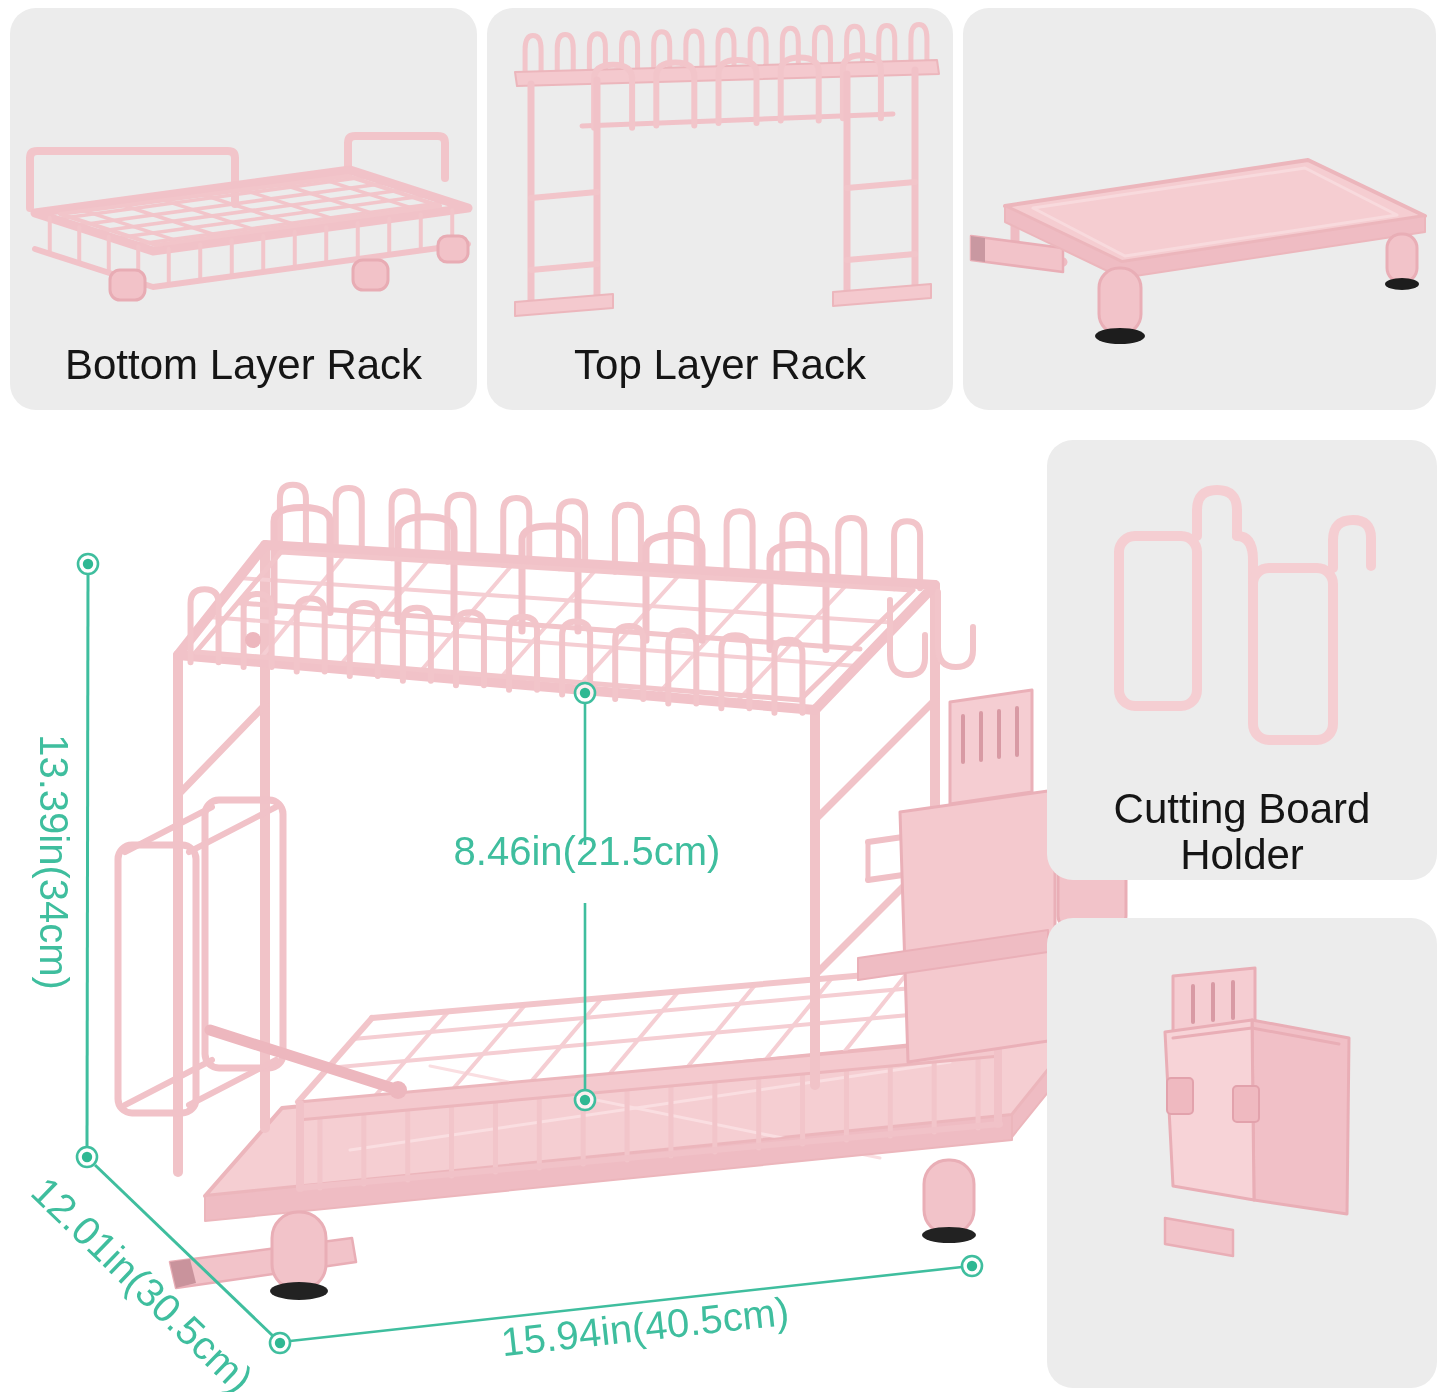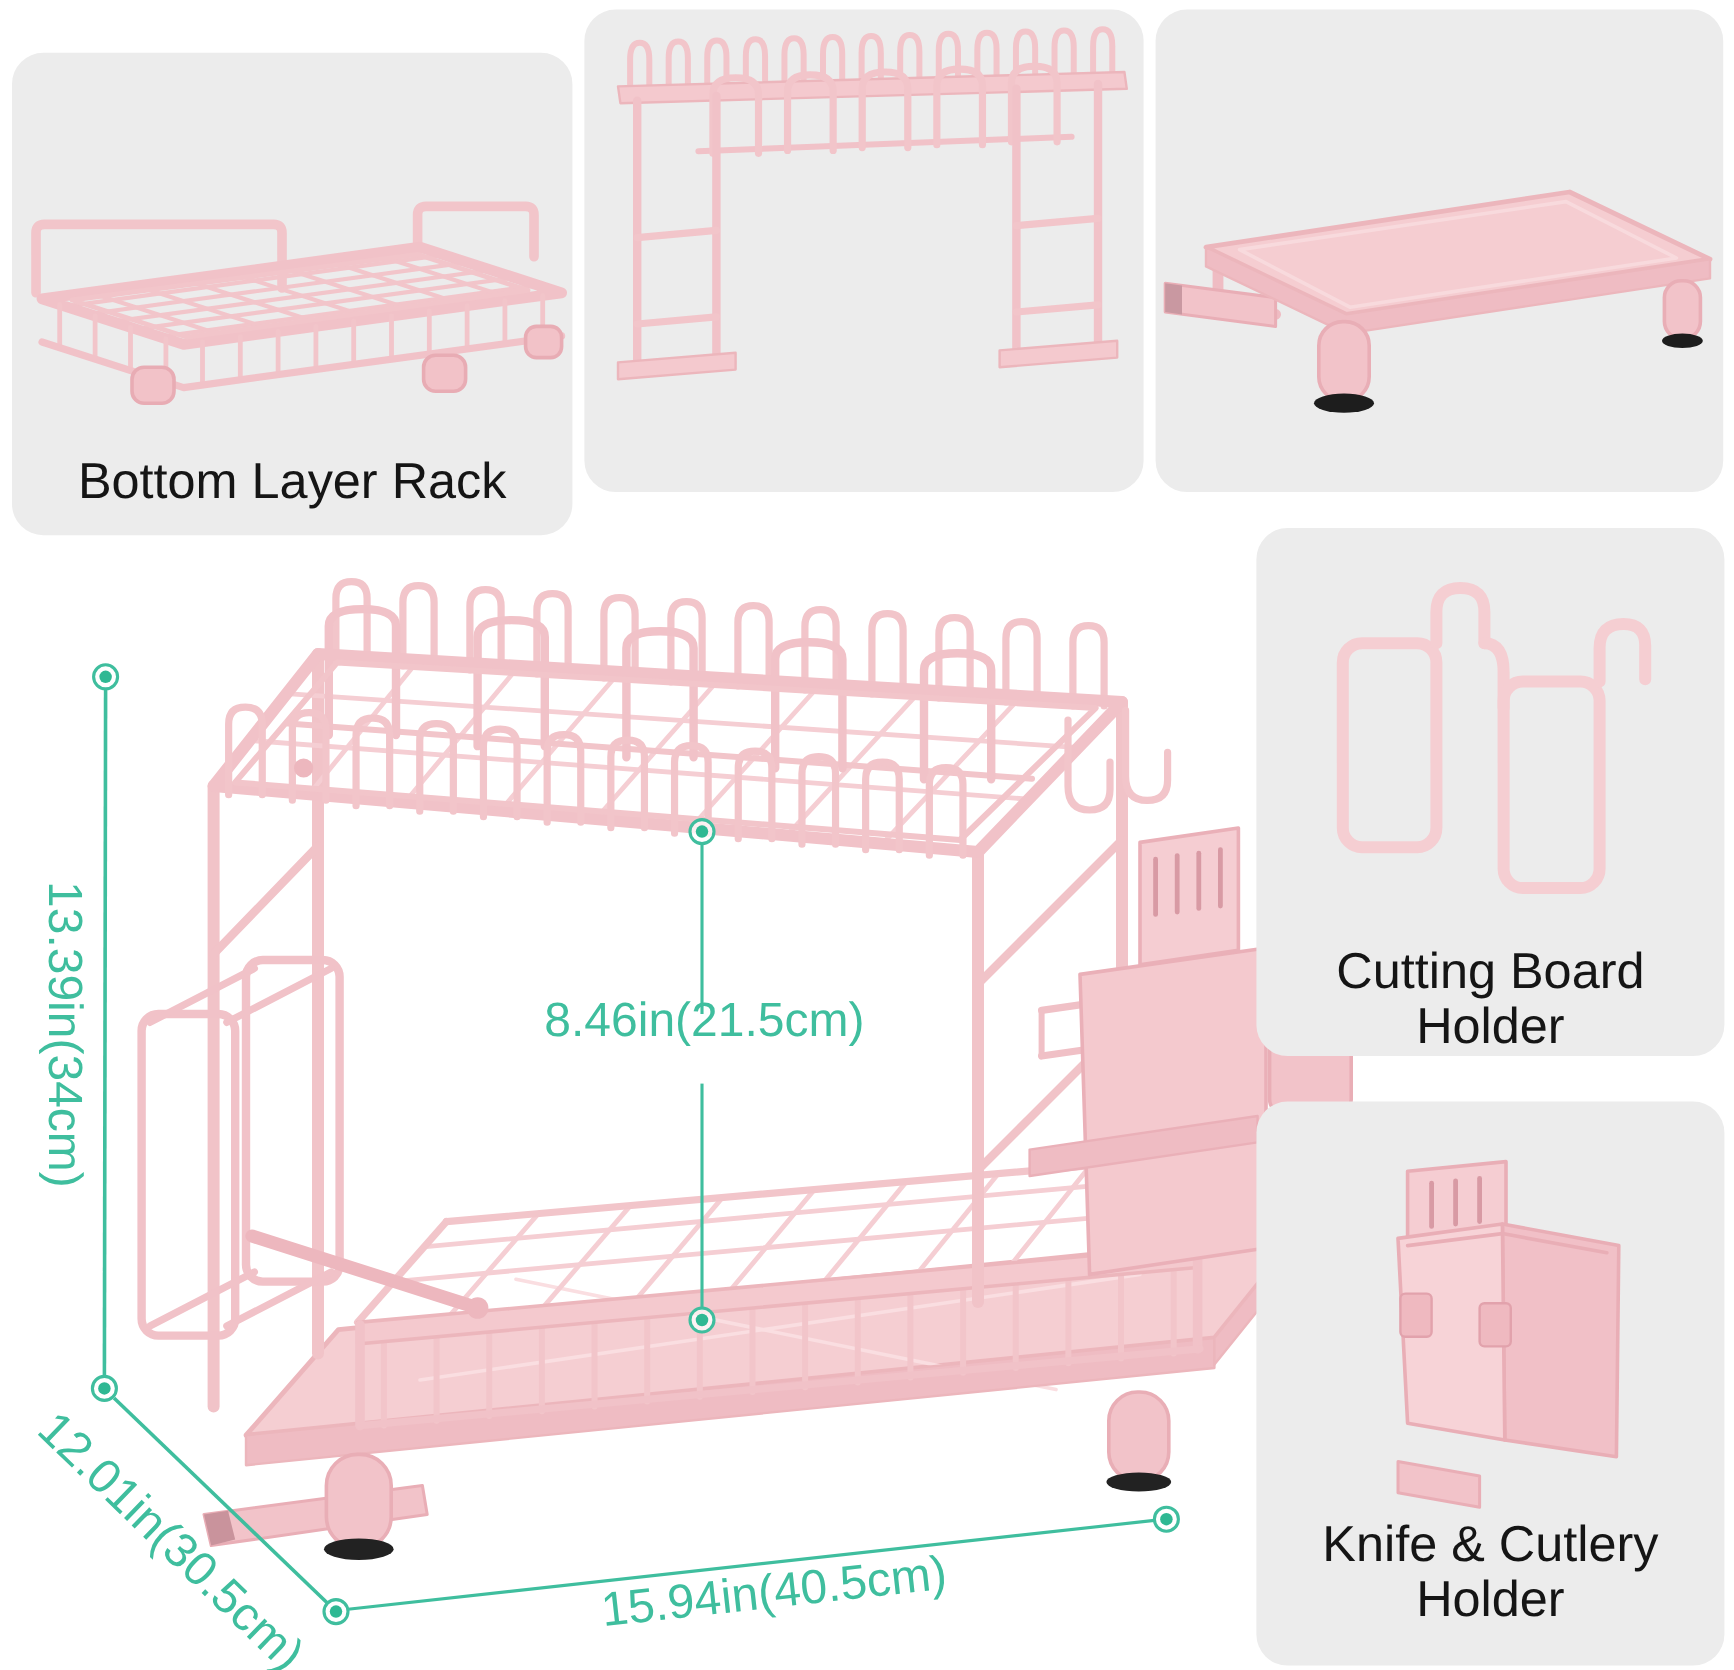--- a/index.html
+++ b/index.html
@@ -14,21 +14,21 @@
     border-radius:26px;
   }
   .panel svg{position:absolute;left:0;top:0;display:block;}
   .panel-label{
     position:absolute;left:0;width:100%;
     text-align:center;
     color:var(--label-color,#151515);
     font-size:42px;line-height:46px;
     letter-spacing:0px;
   }
-  #panel-bottom{left:10px;top:8px;width:467px;height:402px;margin-top:36px;}
+  #panel-bottom{left:10px;top:8px;width:467px;height:402px;}
   #panel-top{left:487px;top:8px;width:466px;height:402px;}
   #panel-drain{left:963px;top:8px;width:473px;height:402px;}
   #panel-cutting{left:1047px;top:440px;width:390px;height:440px;}
   #panel-knife{left:1047px;top:918px;width:390px;height:470px;}
   #panel-bottom .panel-label,#panel-top .panel-label,#panel-drain .panel-label{top:334px;}
   #panel-cutting .panel-label,#panel-knife .panel-label{top:346px;padding:0 10px;width:370px;}
   #main-art{position:absolute;left:0;top:0;display:block;}
   .dim{
     position:absolute;
     color:var(--accent-teal,#3FBE9E);
@@ -293,20 +293,21 @@
       <line x1="44" y1="190" x2="110" y2="184" stroke="#F2C5CA" stroke-width="6"></line>
       <line x1="44" y1="262" x2="110" y2="256" stroke="#F2C5CA" stroke-width="6"></line>
       <path d="M28,294 L126,286 L126,300 L28,308 Z" fill="#F4C9CE" stroke="#ECB6BC" stroke-width="2"></path>
       <line x1="360" y1="66" x2="360" y2="286" stroke="#F1C2C8" stroke-width="7"></line>
       <line x1="428" y1="62" x2="428" y2="282" stroke="#F1C2C8" stroke-width="7"></line>
       <line x1="360" y1="180" x2="428" y2="174" stroke="#F2C5CA" stroke-width="6"></line>
       <line x1="360" y1="252" x2="428" y2="246" stroke="#F2C5CA" stroke-width="6"></line>
       <path d="M346,284 L444,276 L444,290 L346,298 Z" fill="#F4C9CE" stroke="#ECB6BC" stroke-width="2"></path>
     </g>
   </svg>
+  <div class="panel-label">Top Layer Rack</div>
 </section>
 
 <section class="panel" id="panel-drain">
   <svg width="473" height="402" viewBox="0 0 473 402">
     <g stroke-linecap="round" stroke-linejoin="round">
       <path d="M52,206 L52,246 L100,254" fill="none" stroke="#EFBCC3" stroke-width="9"></path>
       <path d="M8,228 L100,240 L100,264 L8,252 Z" fill="#F2C3C9" stroke="#E9AEB6" stroke-width="2.5"></path>
       <path d="M8,228 L22,230 L22,254 L8,252 Z" fill="#C998A1" stroke="none"></path>
       <path d="M42,198 L345,152 L462,208 L159,254 Z" fill="#F5CDD1" stroke="#ECB6BC" stroke-width="4"></path>
       <path d="M70,200 L342,160 L434,207 L162,248 Z" fill="none" stroke="#F8DADD" stroke-width="3"></path>
@@ -340,19 +341,18 @@
       <line x1="166" y1="66" x2="166" y2="102" stroke="#D89AA4" stroke-width="4"></line>
       <line x1="186" y1="64" x2="186" y2="100" stroke="#D89AA4" stroke-width="4"></line>
       <path d="M205,102 L302,120 L300,296 L207,282 Z" fill="#F1C0C7" stroke="#E9AEB6" stroke-width="3"></path>
       <path d="M118,114 L205,102 L207,282 L126,268 Z" fill="#F7D3D7" stroke="#E9AEB6" stroke-width="3"></path>
       <path d="M126,120 L205,110 L292,126" fill="none" stroke="#E9AEB6" stroke-width="3"></path>
       <rect x="120" y="160" width="26" height="36" rx="4" fill="#EFB9C0" stroke="#E2A2AC" stroke-width="2"></rect>
       <rect x="186" y="168" width="26" height="36" rx="4" fill="#EFB9C0" stroke="#E2A2AC" stroke-width="2"></rect>
       <path d="M118,300 L186,312 L186,338 L118,326 Z" fill="#F2C3C9" stroke="#E9AEB6" stroke-width="2.5"></path>
     </g>
   </svg>
-  <div class="panel-label">Knife &amp; Cutlery Holder</div>
 </section>
 
 <div class="dim" id="dim-height">13.39in(34cm)</div>
 <div class="dim" id="dim-inner">8.46in(21.5cm)</div>
 <div class="dim" id="dim-depth">12.01in(30.5cm)</div>
 <div class="dim" id="dim-width">15.94in(40.5cm)</div>
 
 </body></html>

